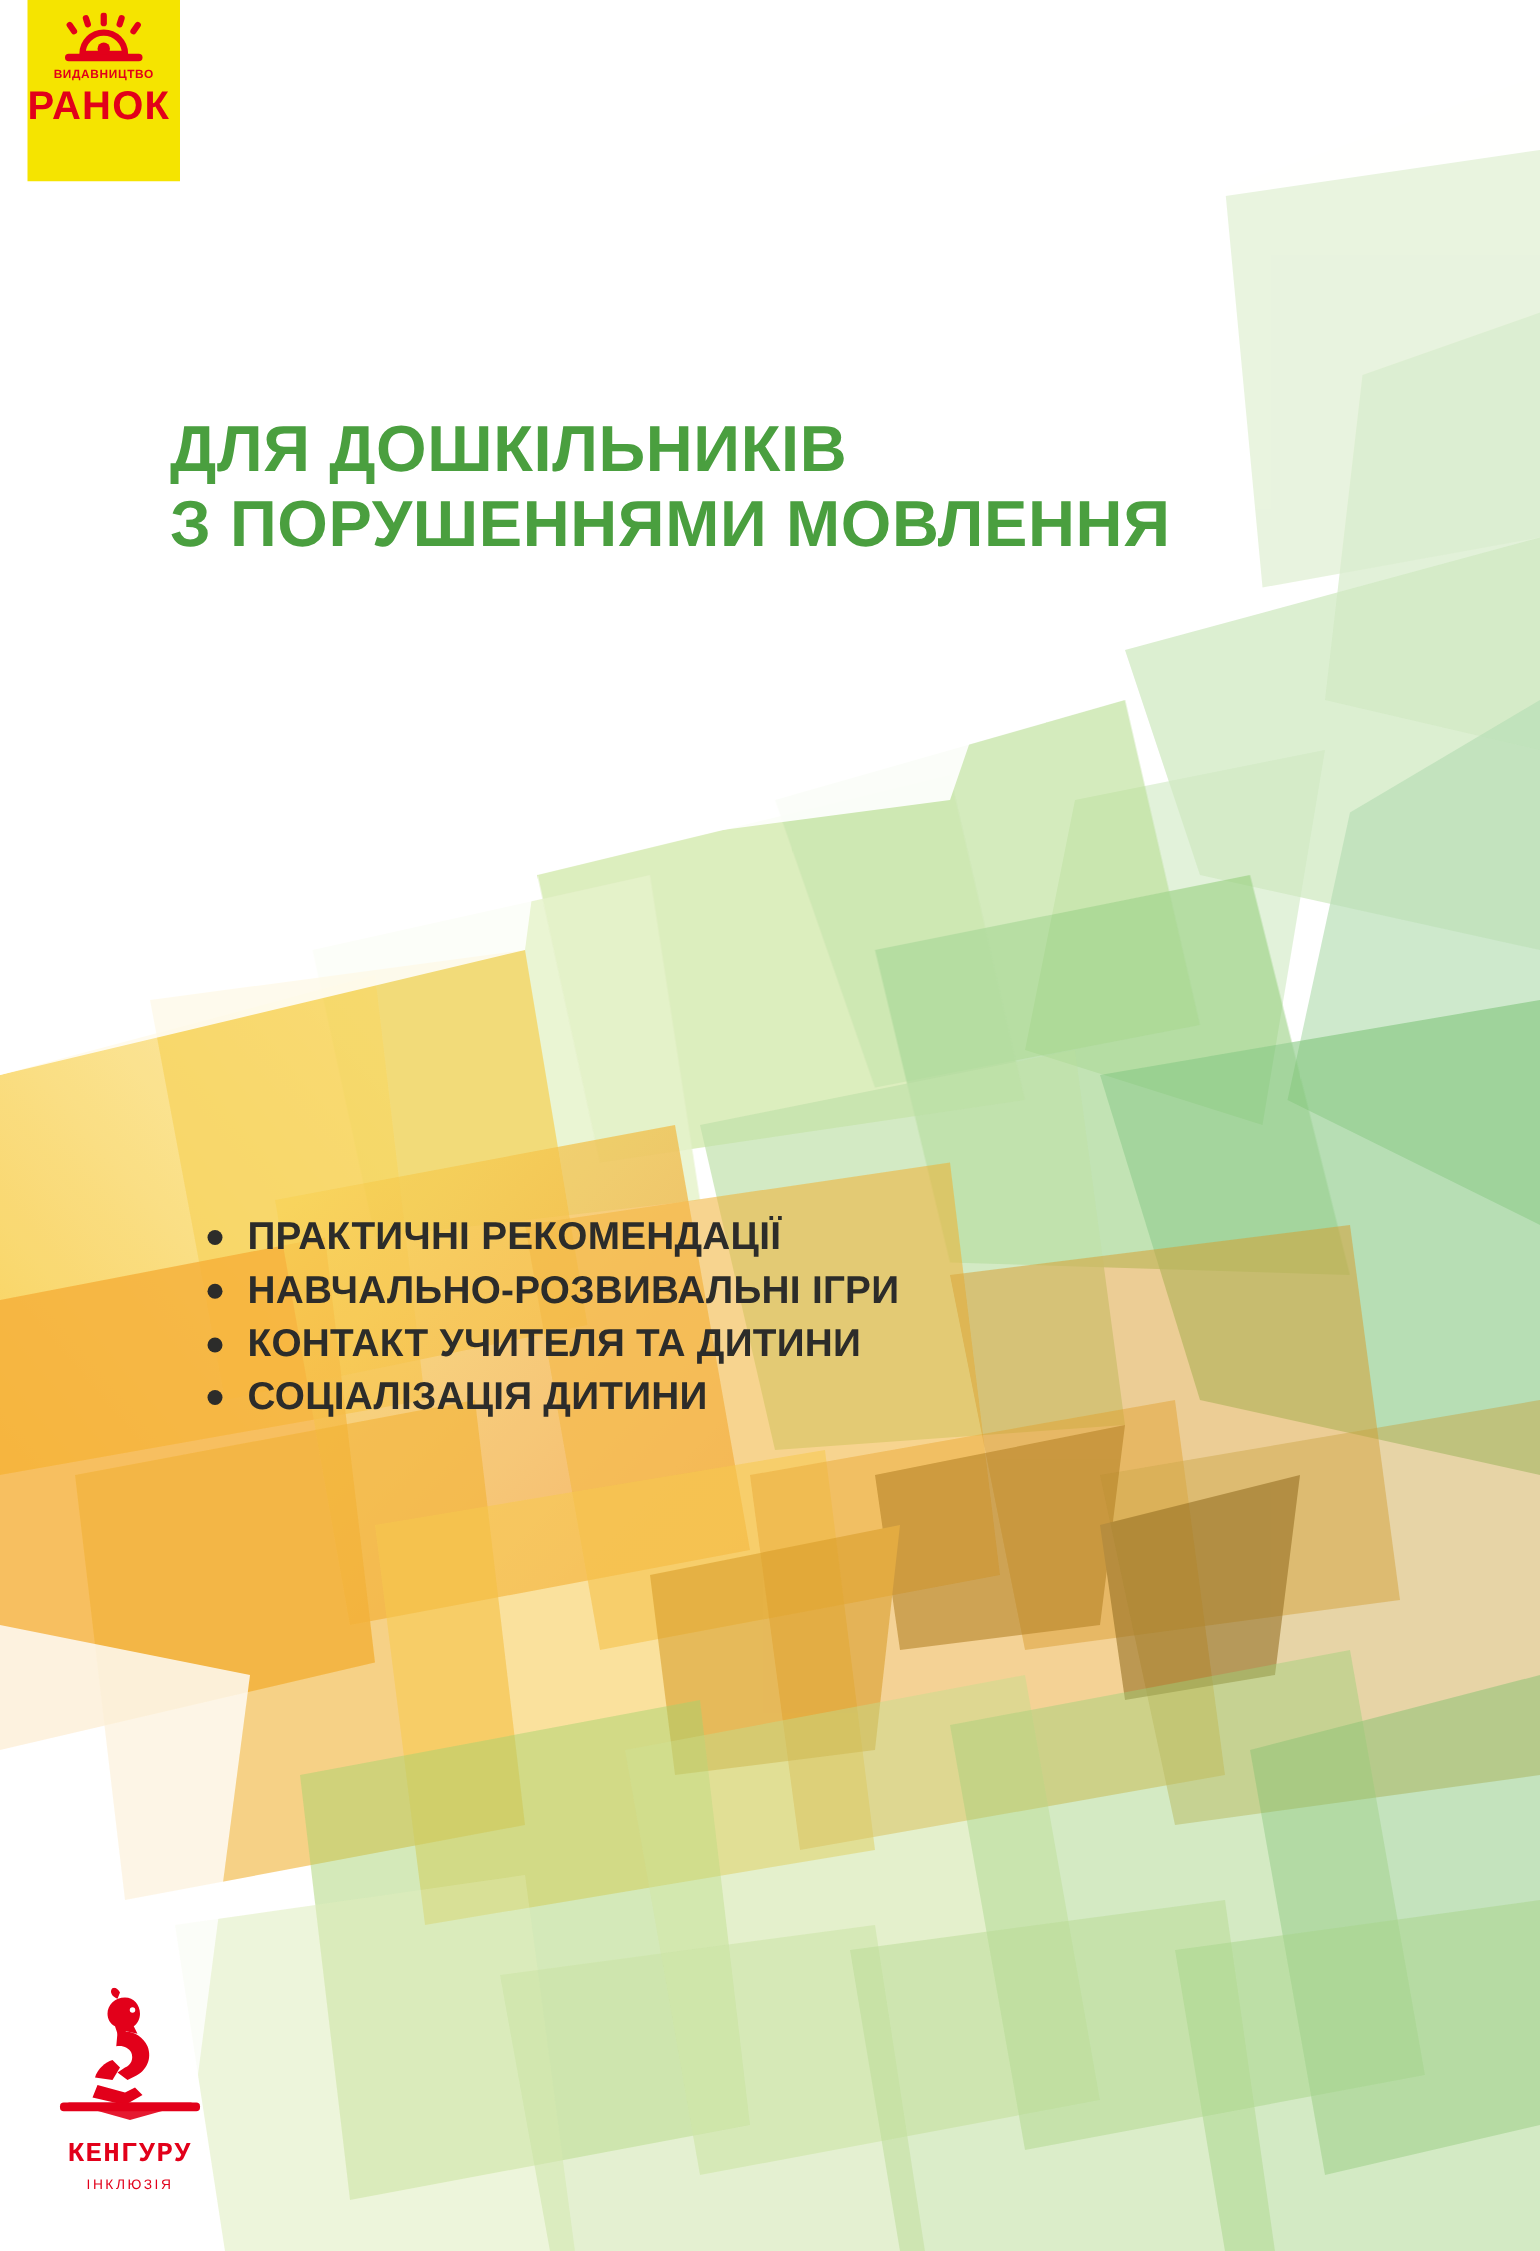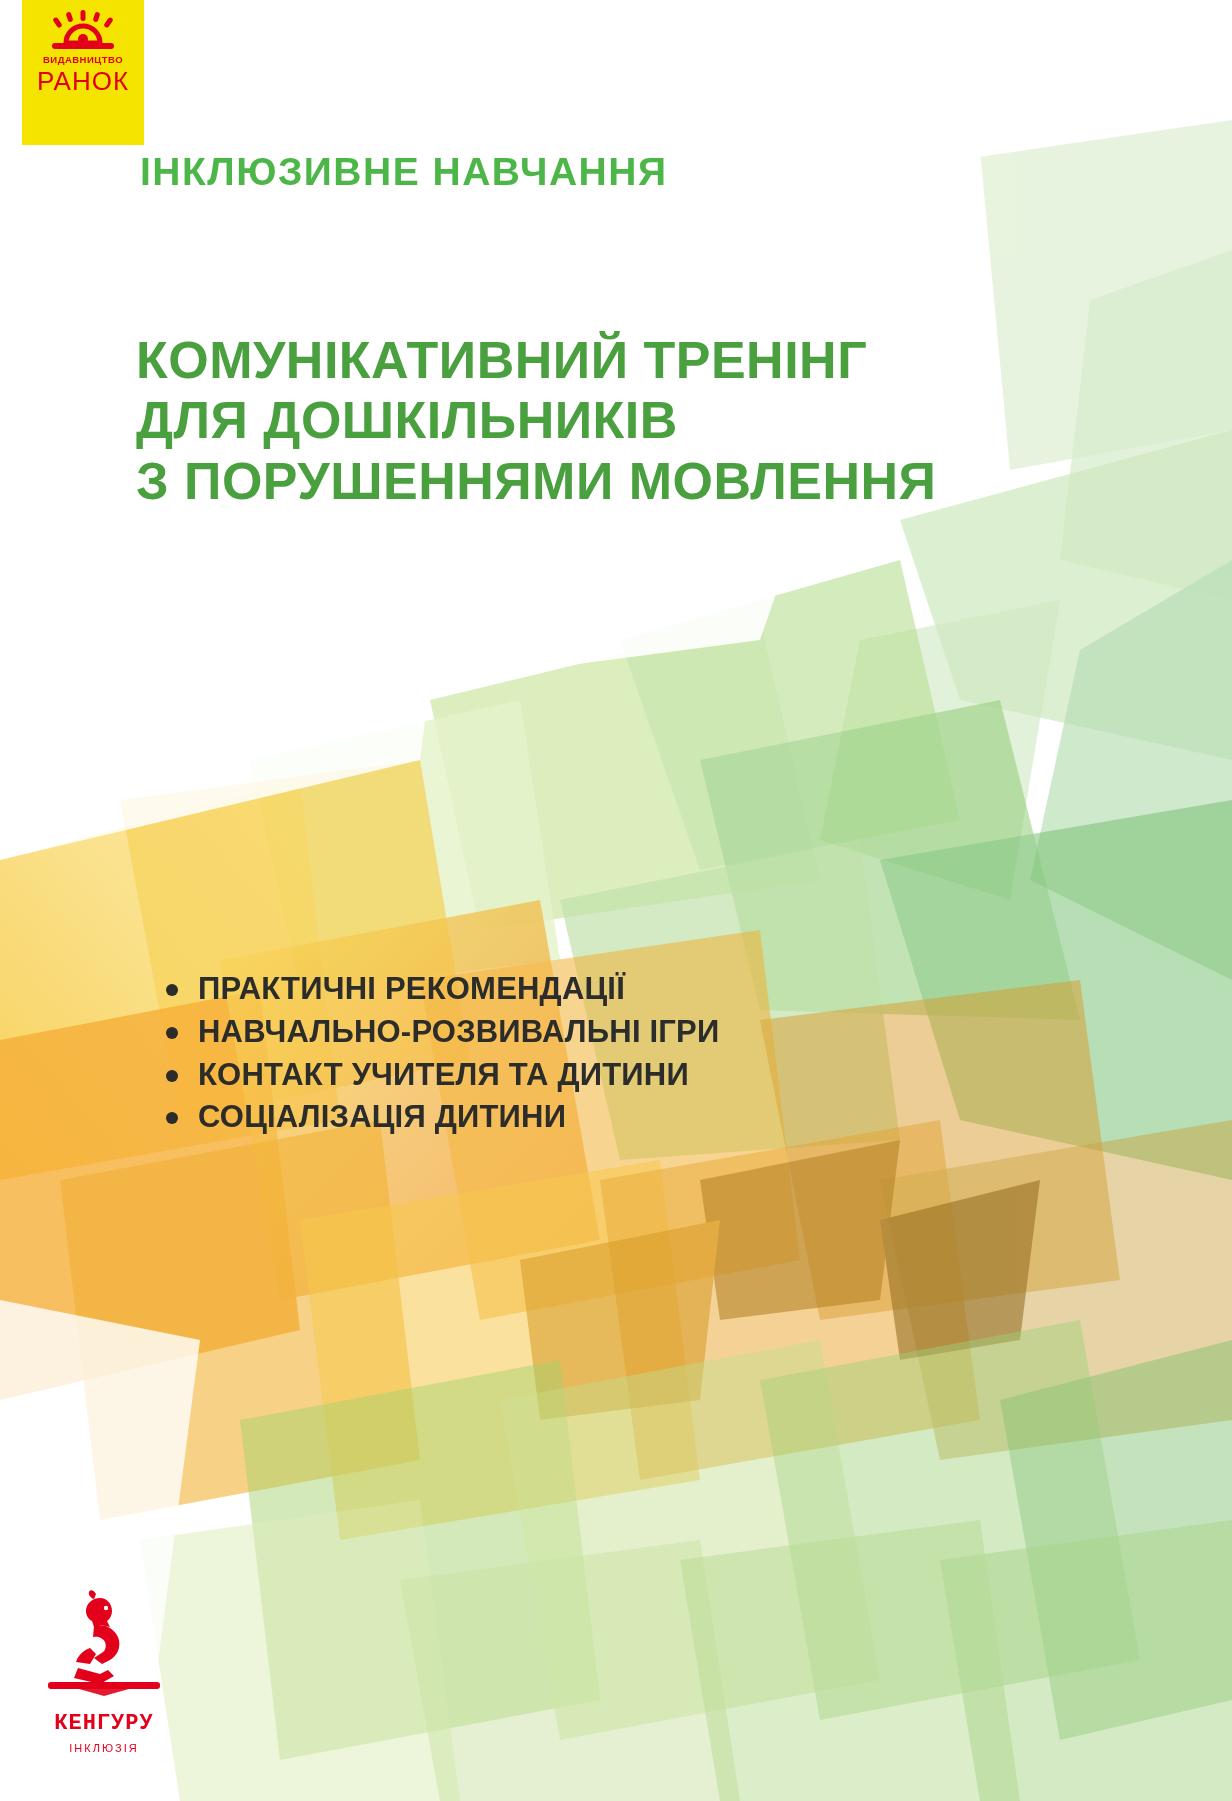--- a/index.html
+++ b/index.html
@@ -54,23 +54,22 @@
     font-size: 9.5px;
     letter-spacing: 0.5px;
     font-weight: bold;
     color: #e2001a;
   }
   .publisher-logo .ranok {
     position: absolute;
     left: 0;
     right: 0;
     top: 66px;
-    text-align: center;
-    font-size: 26px;
-    font-weight: normal;
+    font-size: 32px;
+    font-weight: bold;
     letter-spacing: 1px;
     color: #e2001a;
   }
 
   
   .series {
     position: absolute;
     left: 140px;
     top: 150px;
     font-size: 39px;
@@ -241,24 +240,22 @@
         <rect x="9" y="7" width="5" height="11" rx="2.5" transform="rotate(-35 11.5 12.5)"></rect>
         <rect x="60" y="7" width="5" height="11" rx="2.5" transform="rotate(35 62.5 12.5)"></rect>
         <rect x="21" y="2" width="5" height="10" rx="2.5" transform="rotate(-18 23.5 7)"></rect>
         <rect x="48" y="2" width="5" height="10" rx="2.5" transform="rotate(18 50.5 7)"></rect>
       </g>
     </svg>
     <div class="vyd">ВИДАВНИЦТВО</div>
     <div class="ranok">РАНОК</div>
   </div>
 
-  <div class="series">ІНКЛЮЗИВНЕ НАВЧАННЯ</div>
 
   <div class="title">
-    <span class="line">КОМУНІКАТИВНИЙ ТРЕНІНГ</span>
     <span class="line">ДЛЯ ДОШКІЛЬНИКІВ</span>
     <span class="line">З ПОРУШЕННЯМИ МОВЛЕННЯ</span>
   </div>
 
   <ul class="features">
     <li>ПРАКТИЧНІ РЕКОМЕНДАЦІЇ</li>
     <li>НАВЧАЛЬНО-РОЗВИВАЛЬНІ ІГРИ</li>
     <li>КОНТАКТ УЧИТЕЛЯ ТА ДИТИНИ</li>
     <li>СОЦІАЛІЗАЦІЯ ДИТИНИ</li>
   </ul>

